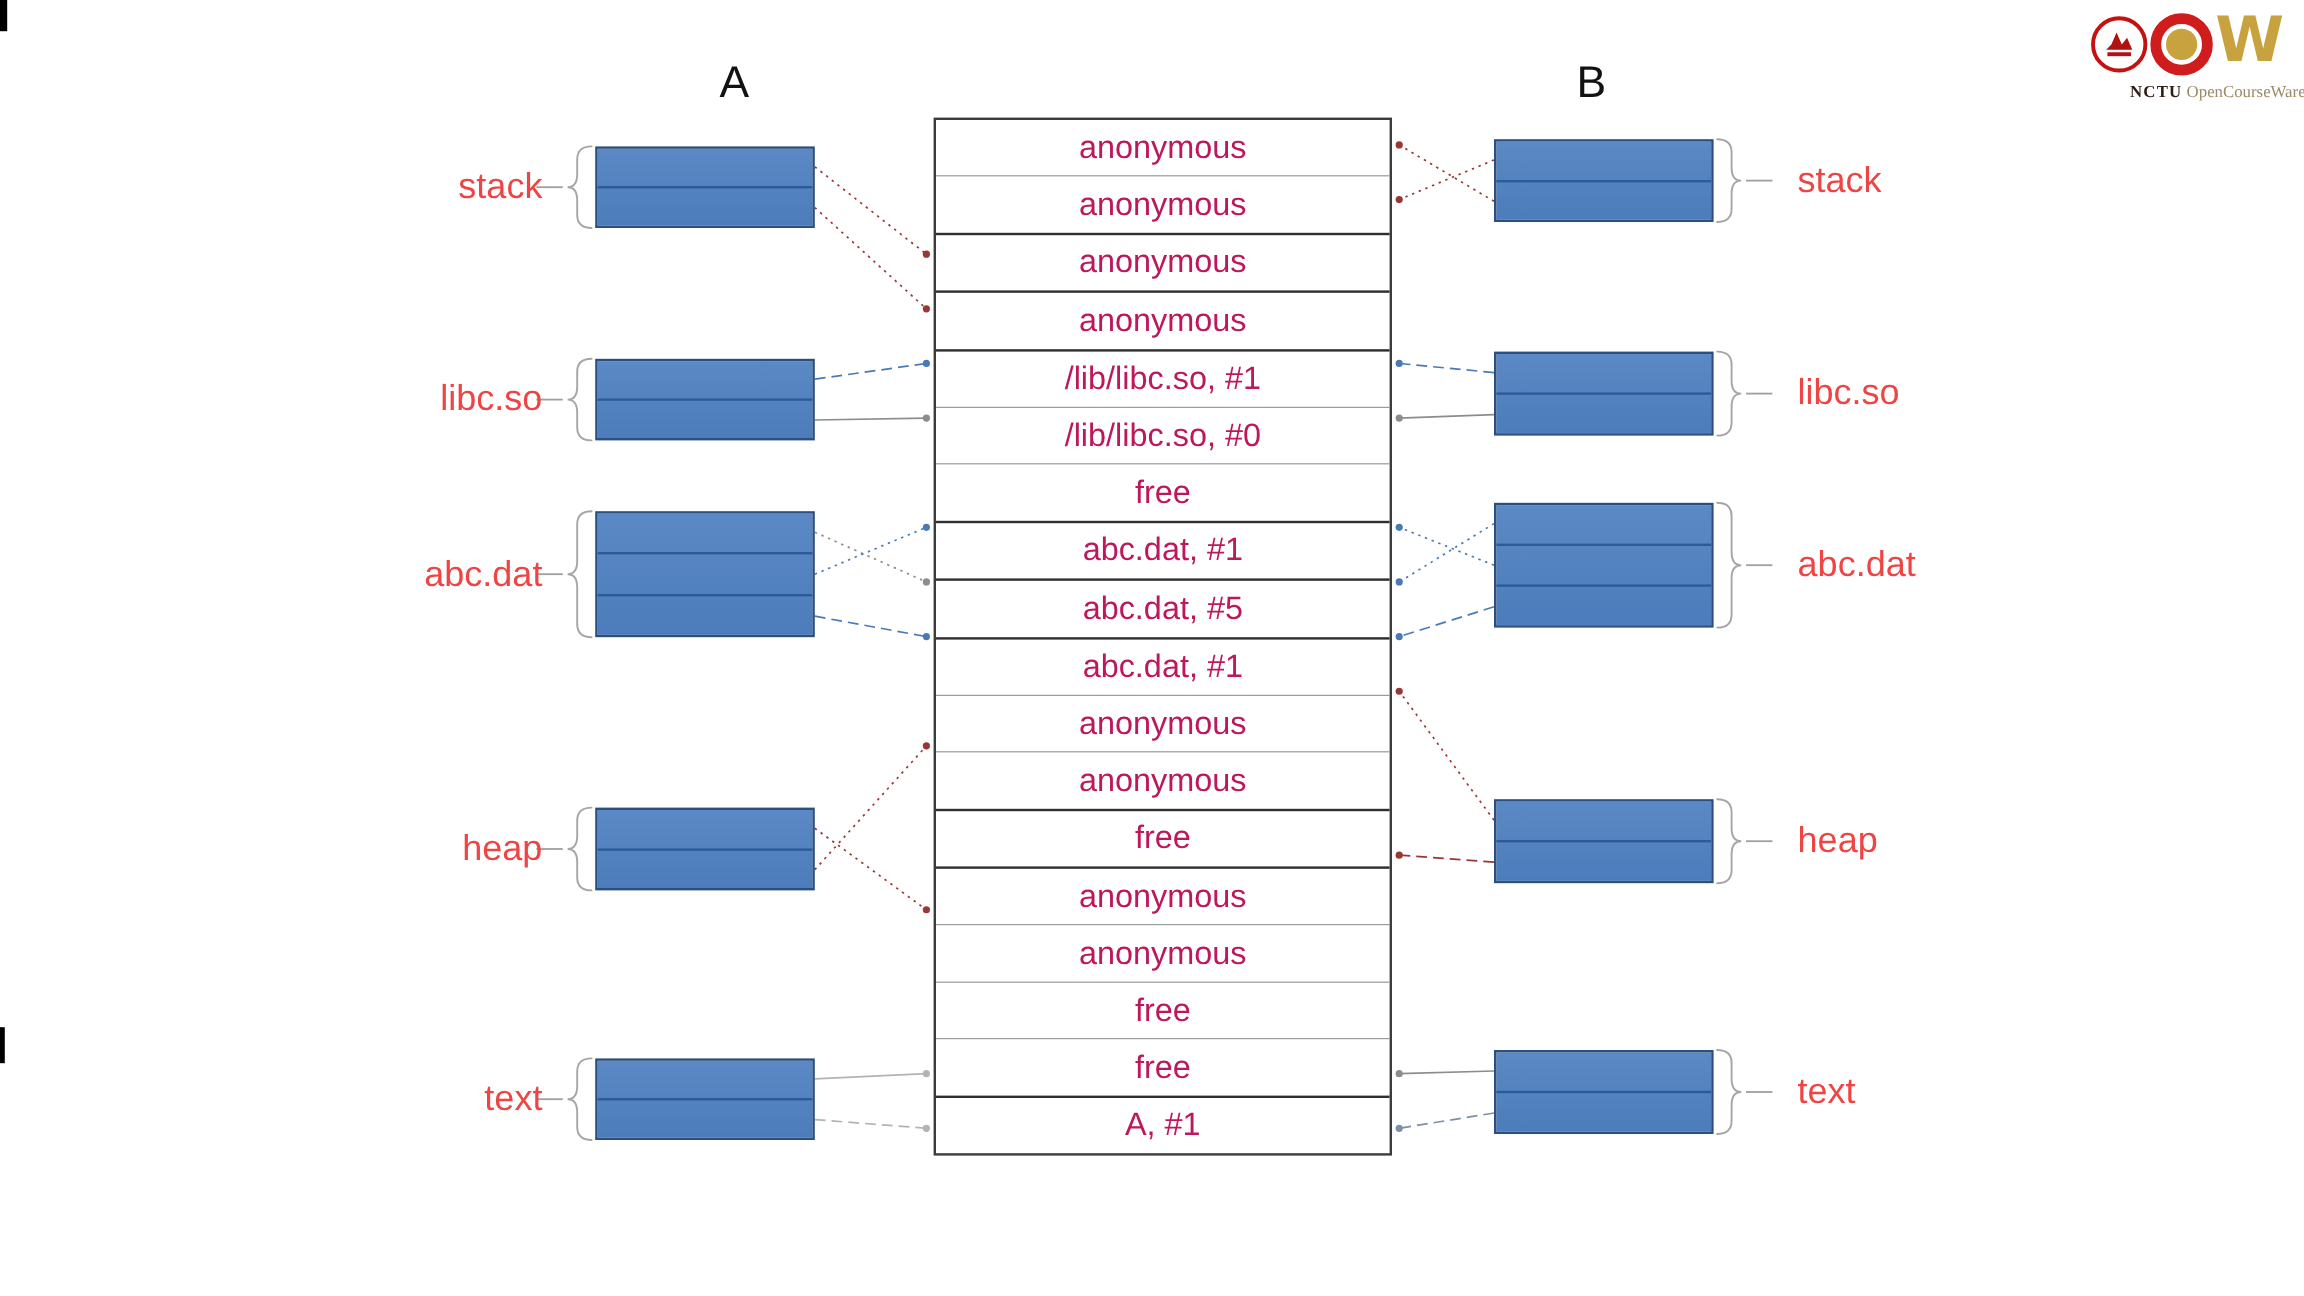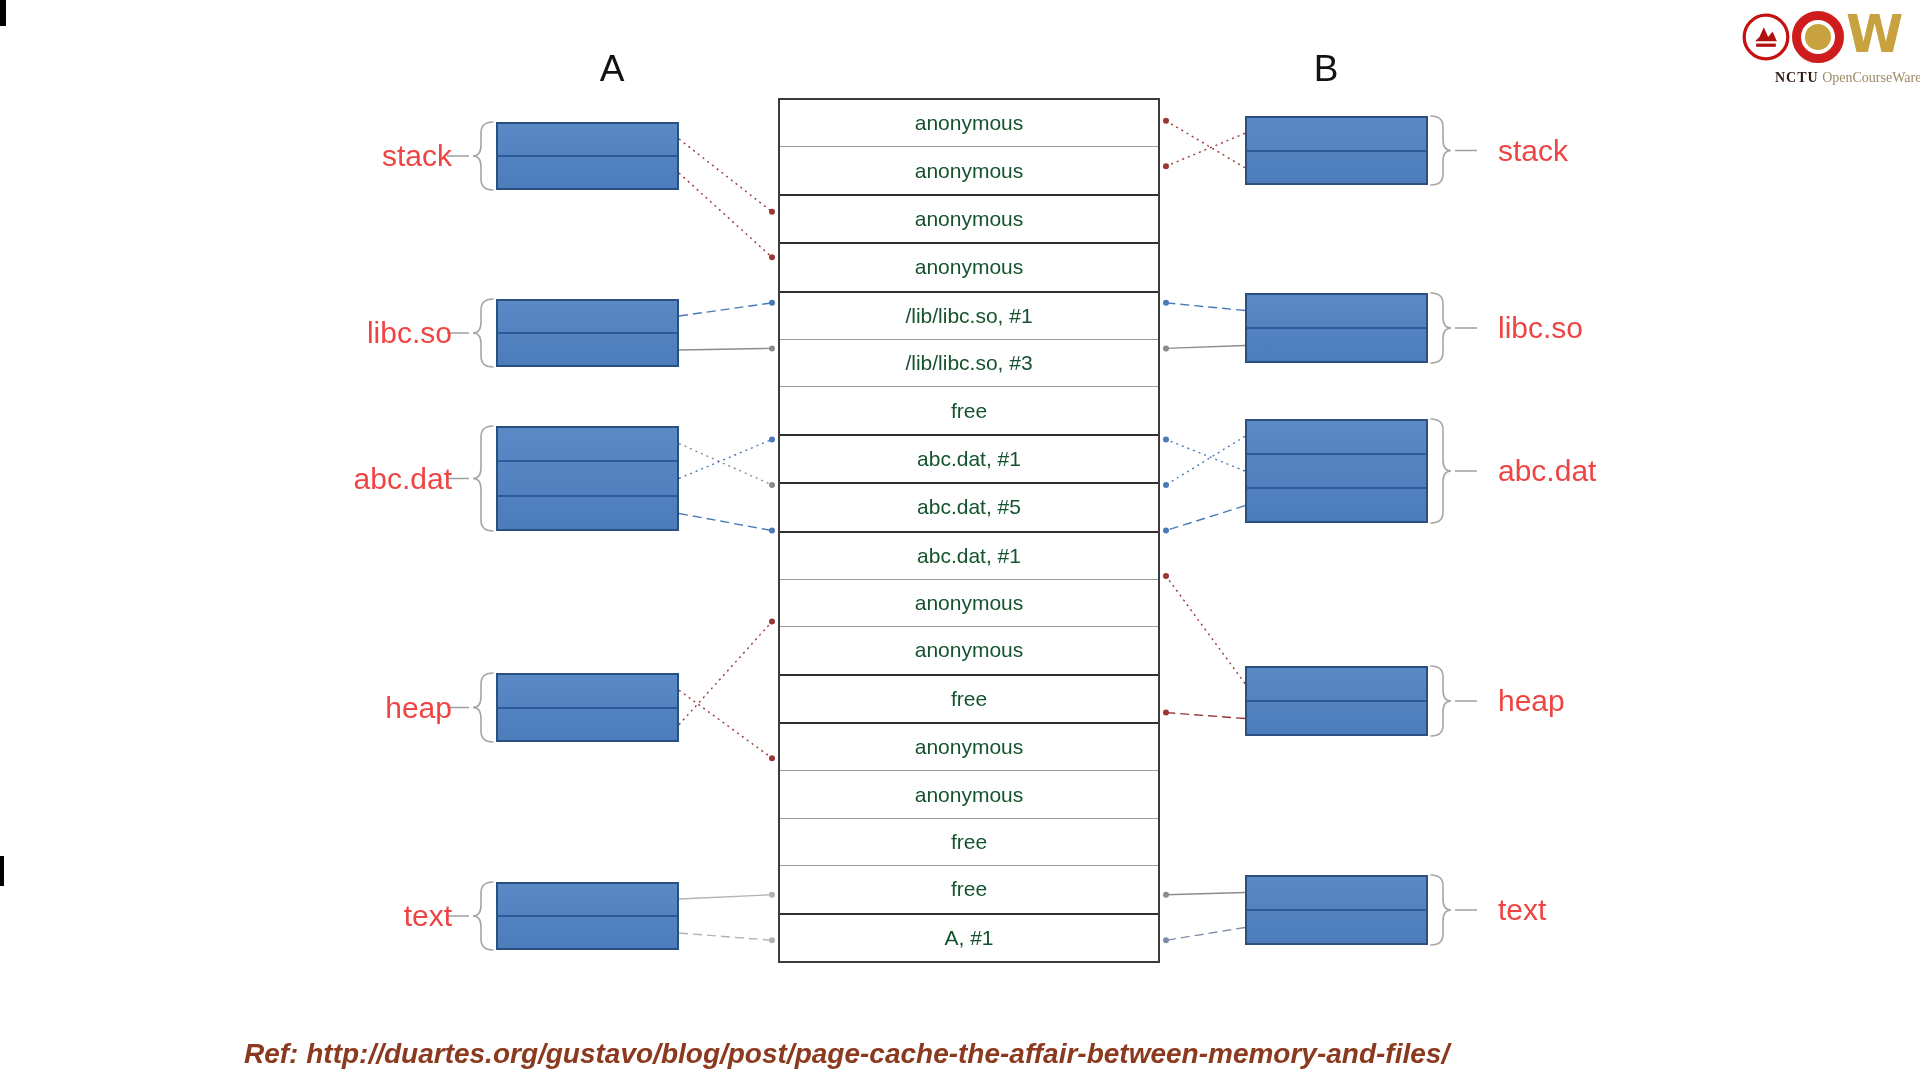--- a/index.html
+++ b/index.html
@@ -8,21 +8,21 @@
     font-family:"Liberation Sans","DejaVu Sans",sans-serif;
     --box-fill1:#5b89c5;--box-fill2:#4a79b6;--box-border:#2b4f7e;--box-div:#2e5a9c;--ref-color:#8b3a1f;
   }
   .hdr{position:absolute;width:120px;text-align:center;font-size:37px;color:#121212;}
   #col{
     position:absolute;left:778px;top:98px;width:382px;height:865px;
     box-sizing:border-box;border:2px solid #3c3c3c;background:#fff;
     display:flex;flex-direction:column;
   }
   .mrow{flex:1;display:flex;align-items:center;justify-content:center;
-    font-size:21px;color:#14532d;border-top:1px solid #9a9a9a;}
+    font-size:27px;color:#be185d;border-top:1px solid #9a9a9a;}
   .mrow:first-child{border-top:none;}
   .mrow.thick{border-top:2px solid #2f2f2f;}
   .pbox{position:absolute;box-sizing:border-box;border:2px solid var(--box-border);
     background:linear-gradient(180deg,var(--box-fill1),var(--box-fill2));
     display:flex;flex-direction:column;}
   .sub{flex:1;}
   .sub + .sub{border-top:2px solid var(--box-div);}
   .rlabel{position:absolute;height:42px;line-height:42px;font-size:30px;color:#ef4444;}
   .rlabel.a{left:290px;width:162px;text-align:right;}
   .rlabel.b{left:1498px;width:230px;text-align:left;}
@@ -49,21 +49,21 @@
 
   <div class="hdr" style="left:552px;top:48px;">A</div>
   <div class="hdr" style="left:1266px;top:48px;">B</div>
 
   <div id="col">
       <div class="mrow">anonymous</div>
       <div class="mrow">anonymous</div>
       <div class="mrow thick">anonymous</div>
       <div class="mrow thick">anonymous</div>
       <div class="mrow thick">/lib/libc.so, #1</div>
-      <div class="mrow">/lib/libc.so, #3</div>
+      <div class="mrow">/lib/libc.so, #0</div>
       <div class="mrow">free</div>
       <div class="mrow thick">abc.dat, #1</div>
       <div class="mrow thick">abc.dat, #5</div>
       <div class="mrow thick">abc.dat, #1</div>
       <div class="mrow">anonymous</div>
       <div class="mrow">anonymous</div>
       <div class="mrow thick">free</div>
       <div class="mrow thick">anonymous</div>
       <div class="mrow">anonymous</div>
       <div class="mrow">free</div>
@@ -131,21 +131,20 @@
       <path d="M 1431 293 Q 1443 293 1443 304 L 1443 317 Q 1443 328 1451 328 Q 1443 328 1443 339 L 1443 352 Q 1443 363 1431 363" fill="none" stroke="#a6a6a6" stroke-width="1.6" stroke-linecap="round"></path>
       <line x1="1455" y1="328" x2="1477" y2="328" stroke="#9f9f9f" stroke-width="1.5"></line>
       <path d="M 1431 419 Q 1443 419 1443 430 L 1443 460 Q 1443 471 1451 471 Q 1443 471 1443 482 L 1443 512 Q 1443 523 1431 523" fill="none" stroke="#a6a6a6" stroke-width="1.6" stroke-linecap="round"></path>
       <line x1="1455" y1="471" x2="1477" y2="471" stroke="#9f9f9f" stroke-width="1.5"></line>
       <path d="M 1431 666 Q 1443 666 1443 677 L 1443 690 Q 1443 701 1451 701 Q 1443 701 1443 712 L 1443 725 Q 1443 736 1431 736" fill="none" stroke="#a6a6a6" stroke-width="1.6" stroke-linecap="round"></path>
       <line x1="1455" y1="701" x2="1477" y2="701" stroke="#9f9f9f" stroke-width="1.5"></line>
       <path d="M 1431 875 Q 1443 875 1443 886 L 1443 899 Q 1443 910 1451 910 Q 1443 910 1443 921 L 1443 934 Q 1443 945 1431 945" fill="none" stroke="#a6a6a6" stroke-width="1.6" stroke-linecap="round"></path>
       <line x1="1455" y1="910" x2="1477" y2="910" stroke="#9f9f9f" stroke-width="1.5"></line>
     </svg>
 
-  <div id="ref">Ref: http://duartes.org/gustavo/blog/post/page-cache-the-affair-between-memory-and-files/</div>
 
   <div id="logo">
     <div id="sealwrap">
       <svg width="48" height="48" viewBox="0 0 44 44">
         <circle cx="22" cy="22" r="20" fill="none" stroke="#c41212" stroke-width="3"></circle>
         <path d="M12 26 L32 26 L28 17 L24 22 L20 13 L16 22 Z" fill="#b31010"></path>
         <rect x="13" y="28" width="18" height="3" fill="#b31010"></rect>
         <circle cx="22" cy="22" r="20" fill="none" stroke="#c41212" stroke-width="1" stroke-dasharray="2 2"></circle>
       </svg>
     </div>

